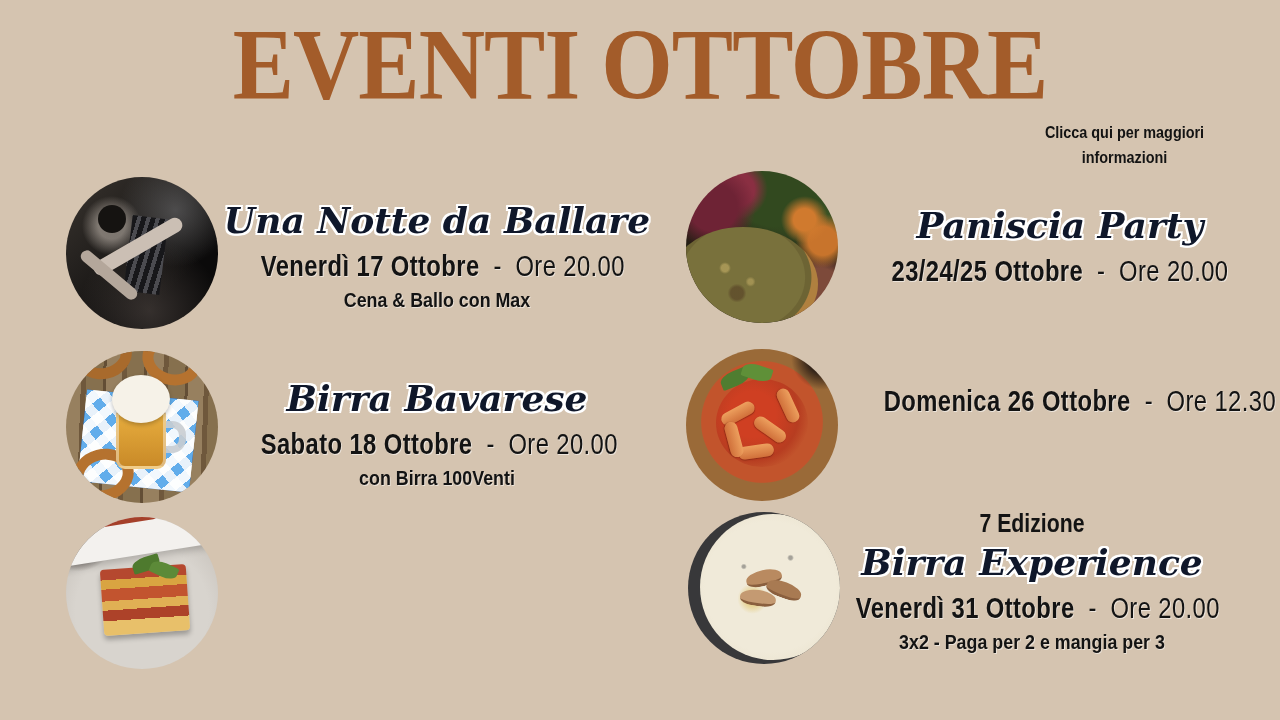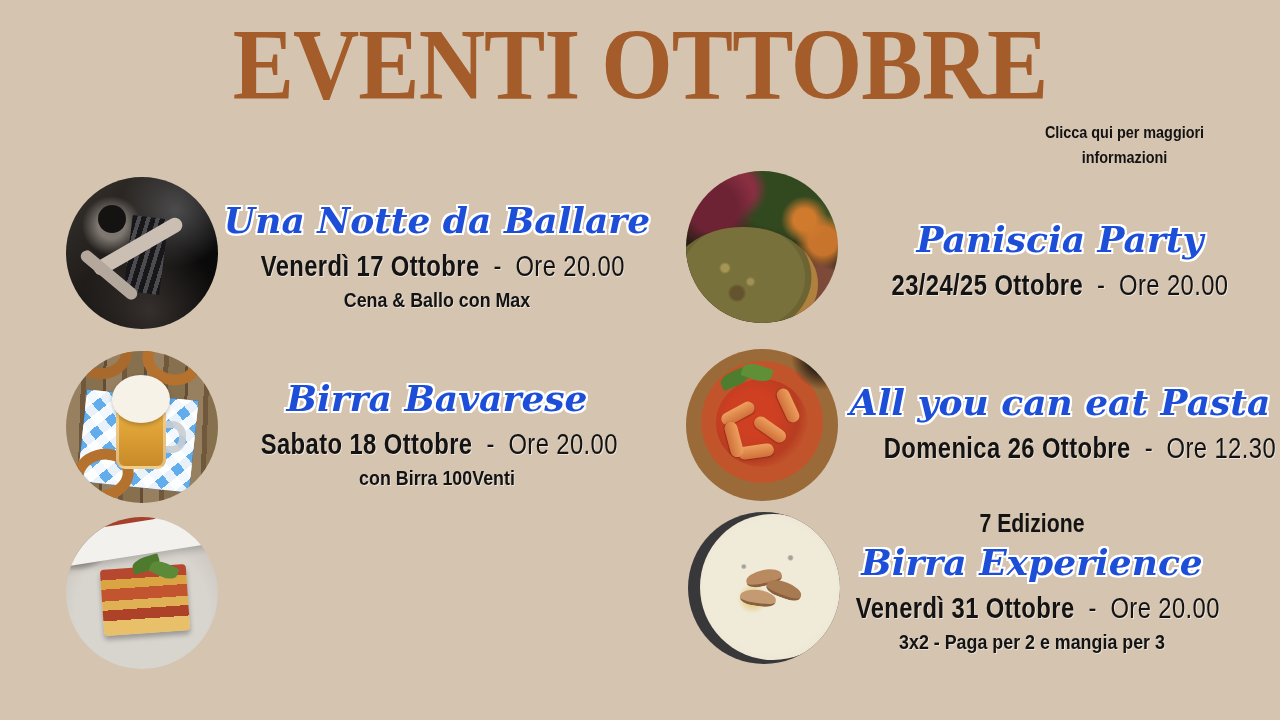--- a/index.html
+++ b/index.html
@@ -22,21 +22,21 @@
   .info-link{
     position:absolute;left:1012px;top:121px;width:225px;
     text-align:center;font-weight:700;font-size:16px;line-height:1.55;
     color:#131313;cursor:pointer;
     transform:scaleX(.9);transform-origin:center;
   }
   
   .etext{position:absolute;width:430px;text-align:center;}
   .script-title{
     font-family:"DejaVu Serif",serif;font-style:italic;font-weight:700;
-    font-size:36px;line-height:1.3;color:#1d4ed8;white-space:nowrap;
+    font-size:36px;line-height:1.3;color:#0f172a;white-space:nowrap;
     text-shadow:-2px -2px 0 #fff,2px -2px 0 #fff,-2px 2px 0 #fff,2px 2px 0 #fff,
                  0 -2px 0 #fff,0 2px 0 #fff,-2px 0 0 #fff,2px 0 0 #fff;
     text-align:center;
   }
   .dateline{
     font-size:29px;line-height:1.2;color:#131313;white-space:nowrap;
     transform:scaleX(.82);transform-origin:center;margin-top:5px;
     text-shadow:1px 1px 0 rgba(255,255,255,.55);
   }
   .dateline .d{font-weight:700;letter-spacing:.5px;}
@@ -45,21 +45,21 @@
   .sub{
     font-weight:700;font-size:21px;line-height:1.3;color:#131313;white-space:nowrap;
     transform:scaleX(.85);transform-origin:center;margin-top:2px;
     text-shadow:1px 1px 0 rgba(255,255,255,.5);
   }
   .pretitle{
     font-weight:700;font-size:25px;line-height:1.25;color:#131313;
     transform:scaleX(.85);transform-origin:center;
   }
   .e1t{left:222px;top:197px}.e2t{left:222px;top:375px}.e3t{left:222px;top:542px}
-  .e4t{left:845px;top:216px}.e5t{left:845px;top:379px}.e6t{left:817px;top:508px}
+  .e4t{left:845px;top:202px}.e5t{left:845px;top:379px}.e6t{left:817px;top:508px}
   
   .photo{position:absolute;width:152px;height:152px;border-radius:50%;overflow:hidden;}
   .photo *{position:absolute;box-sizing:border-box;}
   .e1p{left:66px;top:177px}.e2p{left:66px;top:351px}.e3p{left:66px;top:517px}
   .e4p{left:686px;top:171px}.e5p{left:686px;top:349px}.e6p{left:688px;top:512px}
 
   
   .photo-dance{
     background:
       radial-gradient(circle at 30% 32%,rgba(200,190,180,.55) 0 9%,transparent 20%),
@@ -228,21 +228,20 @@
     <div class="sauce"></div>
     <div class="penne pn1"></div>
     <div class="penne pn2"></div>
     <div class="penne pn3"></div>
     <div class="penne pn4"></div>
     <div class="penne pn5"></div>
     <div class="basil2 bs1"></div>
     <div class="basil2 bs2"></div>
   </div>
   <div class="etext e5t">
-    <div class="script-title">All you can eat Pasta</div>
     <div class="dateline">
       <span class="d">Domenica 26 Ottobre</span>
       <span class="sep">-</span>
       <span class="t">Ore 12.30</span>
     </div>
     <div class="sub"></div>
   </div>
 
   <div class="photo photo-risotto e6p">
     <div class="rice"></div>

